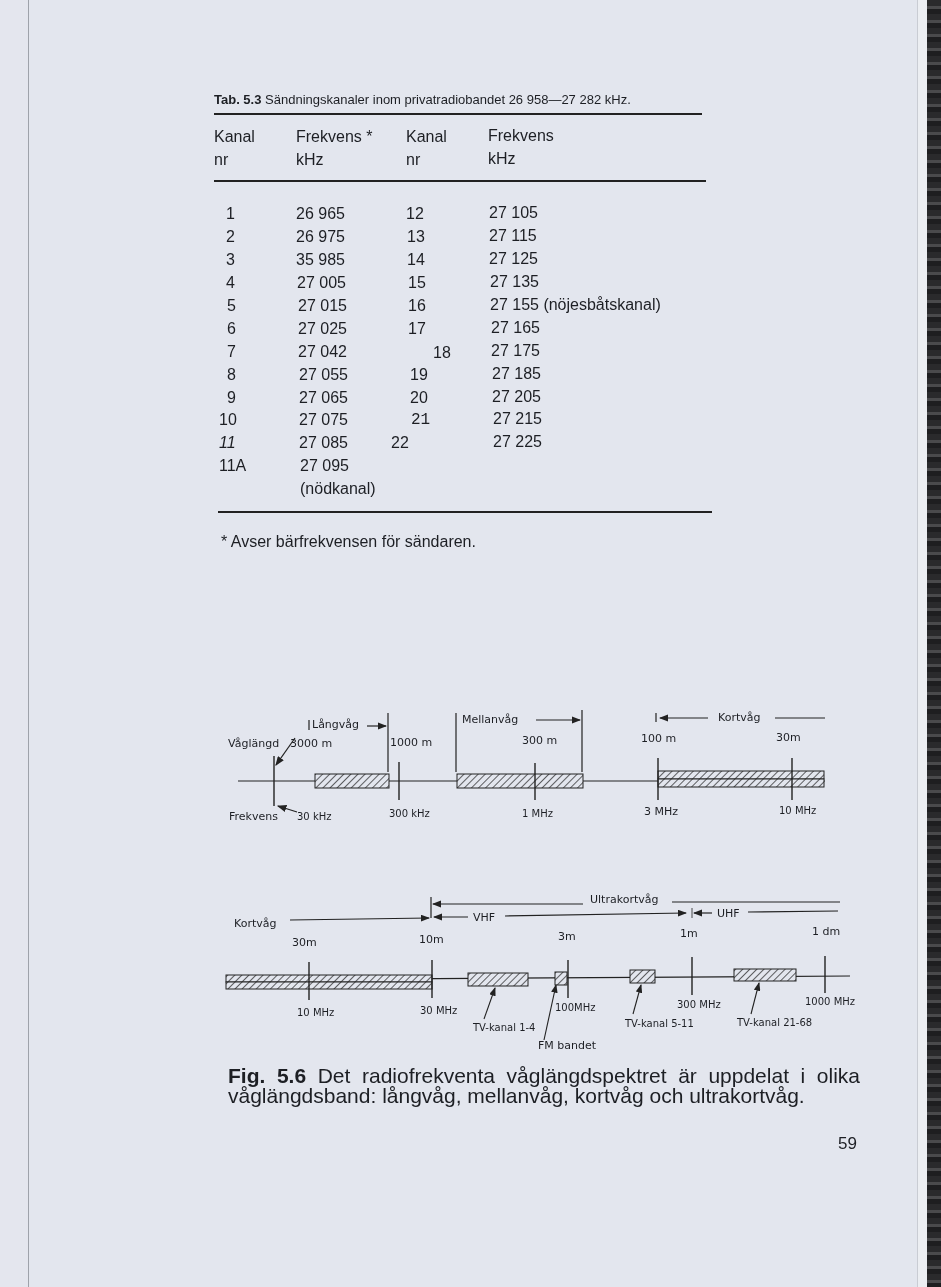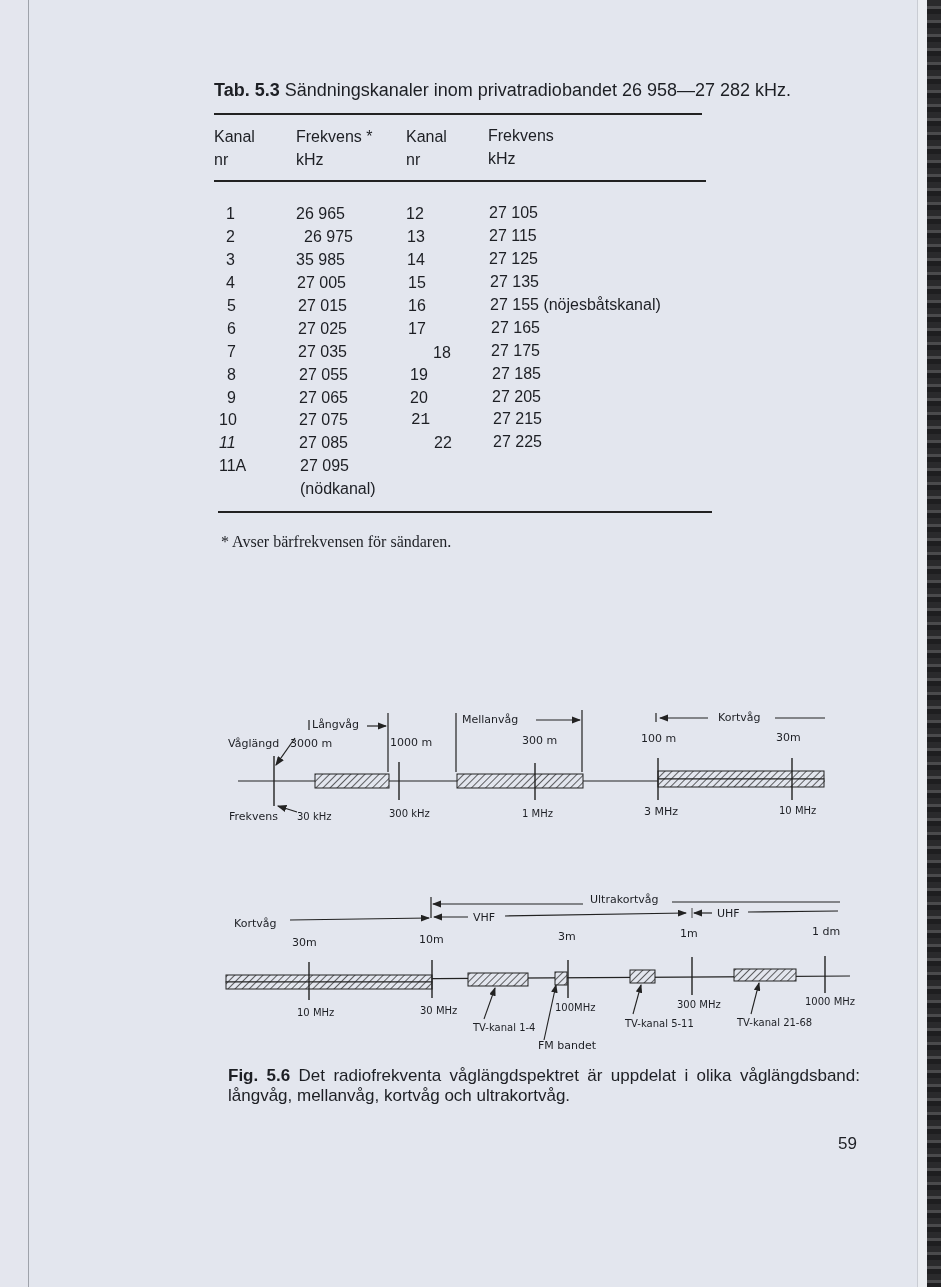--- a/index.html
+++ b/index.html
@@ -19,27 +19,27 @@
   }
   .page-edge {
     position: absolute; left: 917px; top: 0; width: 10px; height: 1287px;
     background: #eceef2; border-left: 1px solid #c9ccd3;
   }
   .dark-bg {
     position: absolute; left: 927px; top: 0; width: 14px; height: 1287px;
     background: repeating-linear-gradient(180deg, #2a2a2c 0 6px, #4a4a4c 6px 9px, #1e1e20 9px 14px);
   }
   .abs { position: absolute; white-space: nowrap; }
-  .caption-title { left: 214px; top: 80px; font-size: 18px; }
+  .caption-title { left: 214px; top: 92px; font-size: 13px; }
   .caption-title b { font-weight: bold; }
   .rule { position: absolute; height: 1.5px; background: #222; }
   .th { font-size: 16px; }
   .td { font-size: 16px; }
-  .footnote { left: 221px; top: 533px; font-size: 16px; font-family: Liberation Serif, serif; }
-  .fig-caption { left: 228px; top: 1066px; width: 632px; font-size: 17px; line-height: 20px; white-space: normal; text-align: justify; }
+  .footnote { left: 221px; top: 533px; font-size: 16px; }
+  .fig-caption { left: 228px; top: 1066px; width: 632px; font-size: 21px; line-height: 20px; white-space: normal; text-align: justify; }
   .fig-caption b { font-weight: bold; }
   .page-number { left: 838px; top: 1134px; font-size: 17px; }
   svg text { font-family: "DejaVu Sans", sans-serif; fill: #1d1f24; }
 </style>
 </head>
 <body>
 
 <div class="left-margin"></div>
 <div class="page"></div>
 <div class="page-edge"></div>
@@ -58,31 +58,31 @@
 <div class="abs th" style="left:406px; top:128px;">Kanal</div>
 <div class="abs th" style="left:406px; top:151px;">nr</div>
 <div class="abs th" style="left:488px; top:127px;">Frekvens</div>
 <div class="abs th" style="left:488px; top:150px;">kHz</div>
 <div class="rule" style="left:214px; top:180px; width:492px;"></div>
 
 <div>
   <div class="abs td" style="left:226px; top:205px;">1</div>
   <div class="abs td" style="left:296px; top:205px;">26 965</div>
   <div class="abs td" style="left:226px; top:228px;">2</div>
-  <div class="abs td" style="left:304px; top:228px;">26 975</div>
+  <div class="abs td" style="left:296px; top:228px;">26 975</div>
   <div class="abs td" style="left:226px; top:251px;">3</div>
   <div class="abs td" style="left:296px; top:251px;">35 985</div>
   <div class="abs td" style="left:226px; top:274px;">4</div>
   <div class="abs td" style="left:297px; top:274px;">27 005</div>
   <div class="abs td" style="left:227px; top:297px;">5</div>
   <div class="abs td" style="left:298px; top:297px;">27 015</div>
   <div class="abs td" style="left:227px; top:320px;">6</div>
   <div class="abs td" style="left:298px; top:320px;">27 025</div>
   <div class="abs td" style="left:227px; top:343px;">7</div>
-  <div class="abs td" style="left:298px; top:343px;">27 035</div>
+  <div class="abs td" style="left:298px; top:343px;">27 042</div>
   <div class="abs td" style="left:227px; top:366px;">8</div>
   <div class="abs td" style="left:299px; top:366px;">27 055</div>
   <div class="abs td" style="left:227px; top:389px;">9</div>
   <div class="abs td" style="left:299px; top:389px;">27 065</div>
   <div class="abs td" style="left:219px; top:411px;">10</div>
   <div class="abs td" style="left:299px; top:411px;">27 075</div>
   <div class="abs td" style="left:219px; top:434px;font-style:italic;">11</div>
   <div class="abs td" style="left:299px; top:434px;">27 085</div>
   <div class="abs td" style="left:219px; top:457px;">11A</div>
   <div class="abs td" style="left:300px; top:457px;">27 095</div>
@@ -106,21 +106,21 @@
   <div class="abs td" style="left:408px; top:320px;">17</div>
   <div class="abs td" style="left:491px; top:319px;">27 165</div>
   <div class="abs td" style="left:409px; top:344px;margin-left:24px;">18</div>
   <div class="abs td" style="left:491px; top:342px;">27 175</div>
   <div class="abs td" style="left:410px; top:366px;text-align:right;">19</div>
   <div class="abs td" style="left:492px; top:365px;">27 185</div>
   <div class="abs td" style="left:410px; top:389px;">20</div>
   <div class="abs td" style="left:492px; top:388px;">27 205</div>
   <div class="abs td" style="left:411px; top:411px;font-family:Liberation Mono, monospace;">21</div>
   <div class="abs td" style="left:493px; top:410px;">27 215</div>
-  <div class="abs td" style="left:434px; top:434px;text-align:center;">22</div>
+  <div class="abs td" style="left:391px; top:434px;text-align:center;">22</div>
   <div class="abs td" style="left:493px; top:433px;">27 225</div>
 </div>
 
 <div class="rule" style="left:218px; top:511px; width:494px;"></div>
 <div class="abs footnote">* Avser bärfrekvensen för sändaren.</div>
 
 <svg class="abs" style="left:0; top:0;" width="941" height="1287">
   <defs>
     <pattern id="hatch" patternUnits="userSpaceOnUse" width="5" height="5" patternTransform="rotate(45)">
       <rect width="5" height="5" fill="#e3e6ee"></rect>

